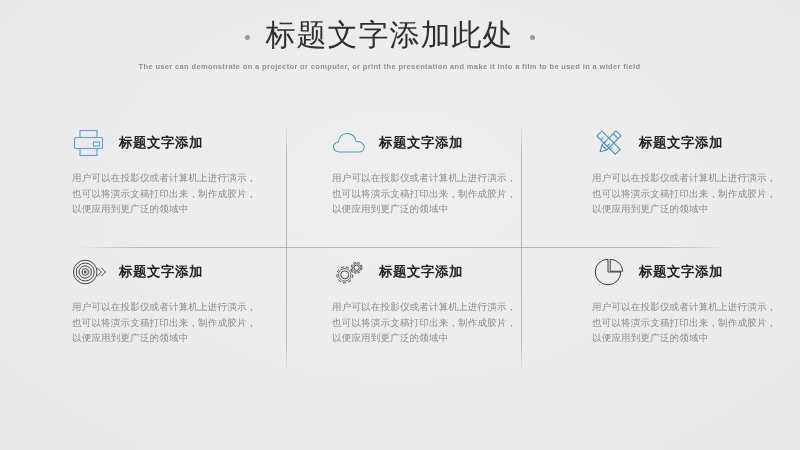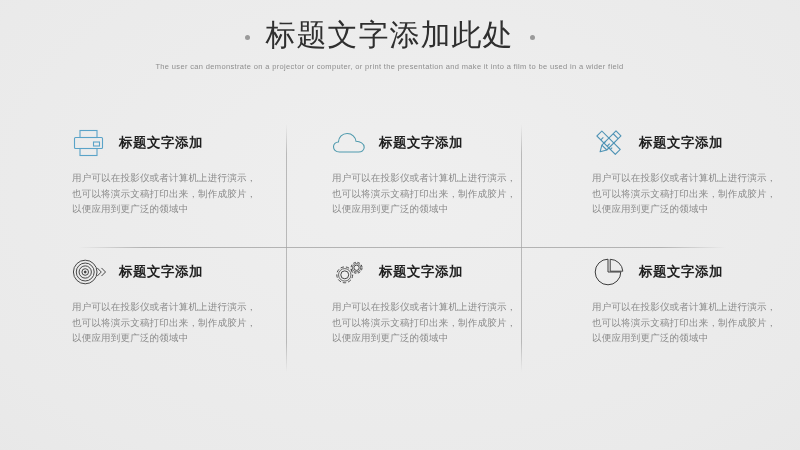--- a/index.html
+++ b/index.html
@@ -52,20 +52,21 @@
     letter-spacing: 1px;
     white-space: nowrap;
   }
   .slide-subtitle {
     margin-top: 10px;
     font-size: 7.5px;
     line-height: 10px;
     color: #8e8e8e;
     letter-spacing: 0.35px;
     white-space: nowrap;
+    font-weight: bold;
   }
   
   .h-divider {
     position: absolute;
     left: 78px;
     top: 247px;
     width: 648px;
     height: 1px;
     background: linear-gradient(to right, rgba(165,165,165,0) 0%, rgba(160,160,160,0.75) 10%, rgba(160,160,160,0.75) 90%, rgba(165,165,165,0) 100%);
   }

